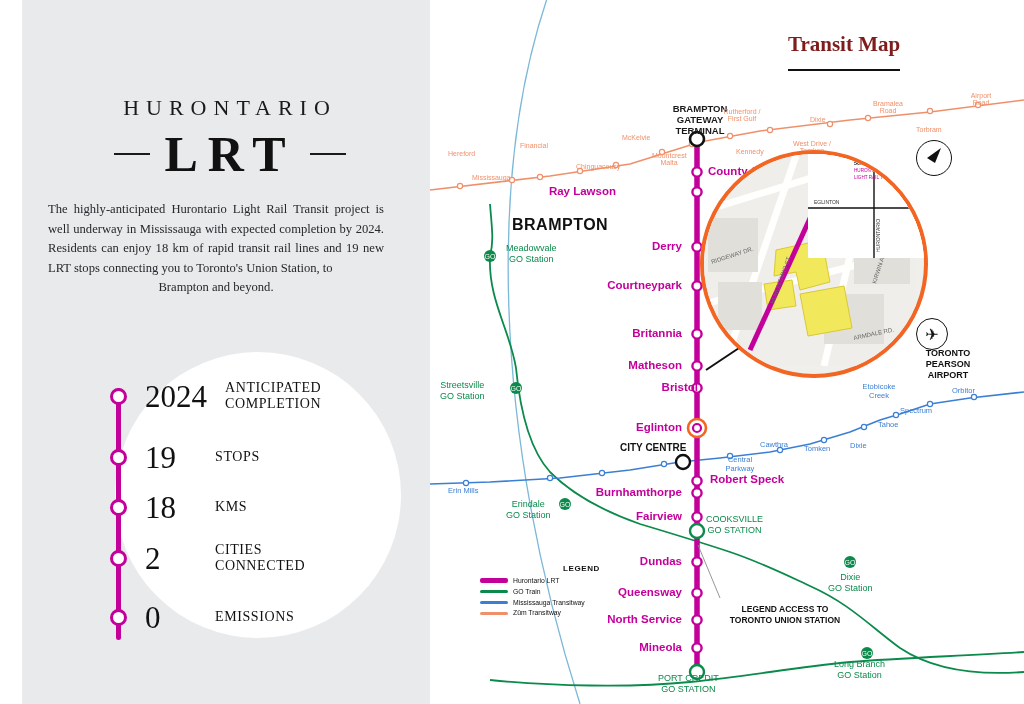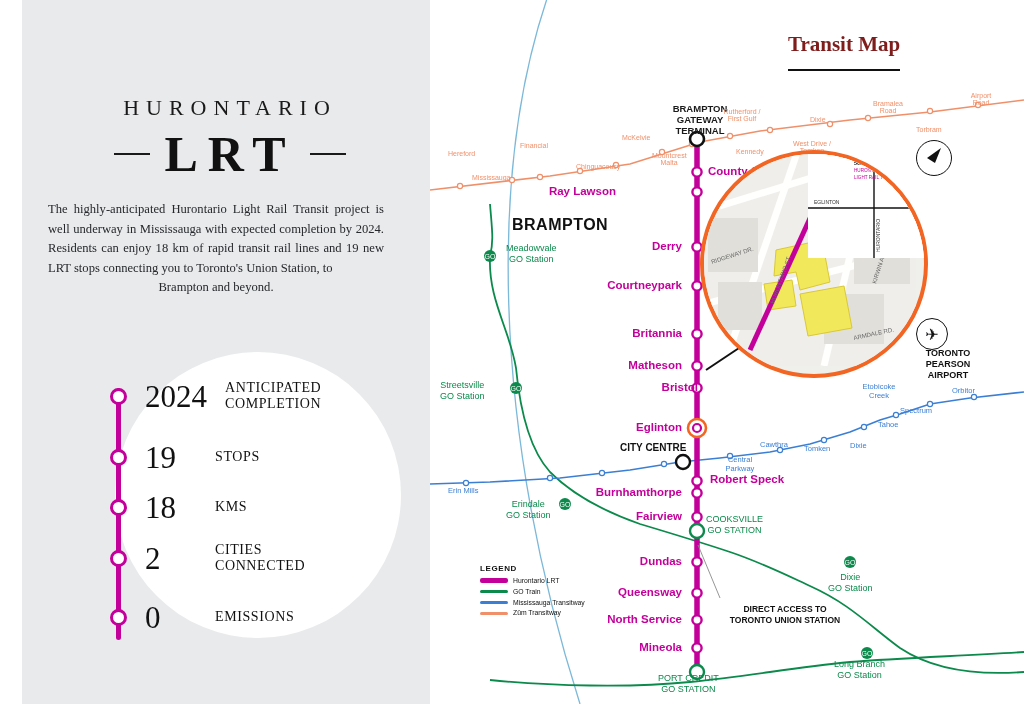--- a/index.html
+++ b/index.html
@@ -129,21 +129,21 @@
     font-family:"Liberation Sans", sans-serif;font-size:9px;font-weight:700;color:#111;line-height:1.2;
   }
   .direct-access{
     position:absolute;left:280px;top:604px;width:150px;text-align:center;
     font-family:"Liberation Sans", sans-serif;font-size:8.5px;font-weight:700;color:#111;line-height:1.25;
   }
 
   
   .legend{position:absolute;left:50px;top:564px;width:120px;}
   .legend-title{
-    font-family:"Liberation Sans", sans-serif;font-size:8px;font-weight:700;color:#111;letter-spacing:.6px;margin-bottom:4px;
+    font-family:"Liberation Sans", sans-serif;font-size:8px;font-weight:700;color:#111;letter-spacing:.6px;margin-bottom:4px;text-align:right;
   }
   .legend-item{display:flex;align-items:center;gap:5px;margin-bottom:3px;}
   .legend-swatch{width:28px;height:3px;flex:none;border-radius:2px;}
   .legend-swatch.thick{height:5px;}
   .legend-text{
     font-family:"Liberation Sans", sans-serif;font-size:6.8px;color:#111;line-height:1.15;
   }
 
   
   .inset{
@@ -397,21 +397,21 @@
     <div class="airport-lbl">
       <span>TORONTO</span><br>
       <span>PEARSON</span><br>
       <span>AIRPORT</span>
     </div>
 
     <div class="north"></div>
 
 
     <div class="direct-access">
-      <span>DIRECT ACCESS TO</span><br>
+      <span>LEGEND ACCESS TO</span><br>
       <span>TORONTO UNION STATION</span>
     </div>
 
     <div class="legend">
       <div class="legend-title">LEGEND</div>
       <div class="legend-item">
         <span class="legend-swatch thick" style="background:#c4009b;"></span>
         <span class="legend-text">Hurontario LRT</span>
       </div>
       <div class="legend-item">

